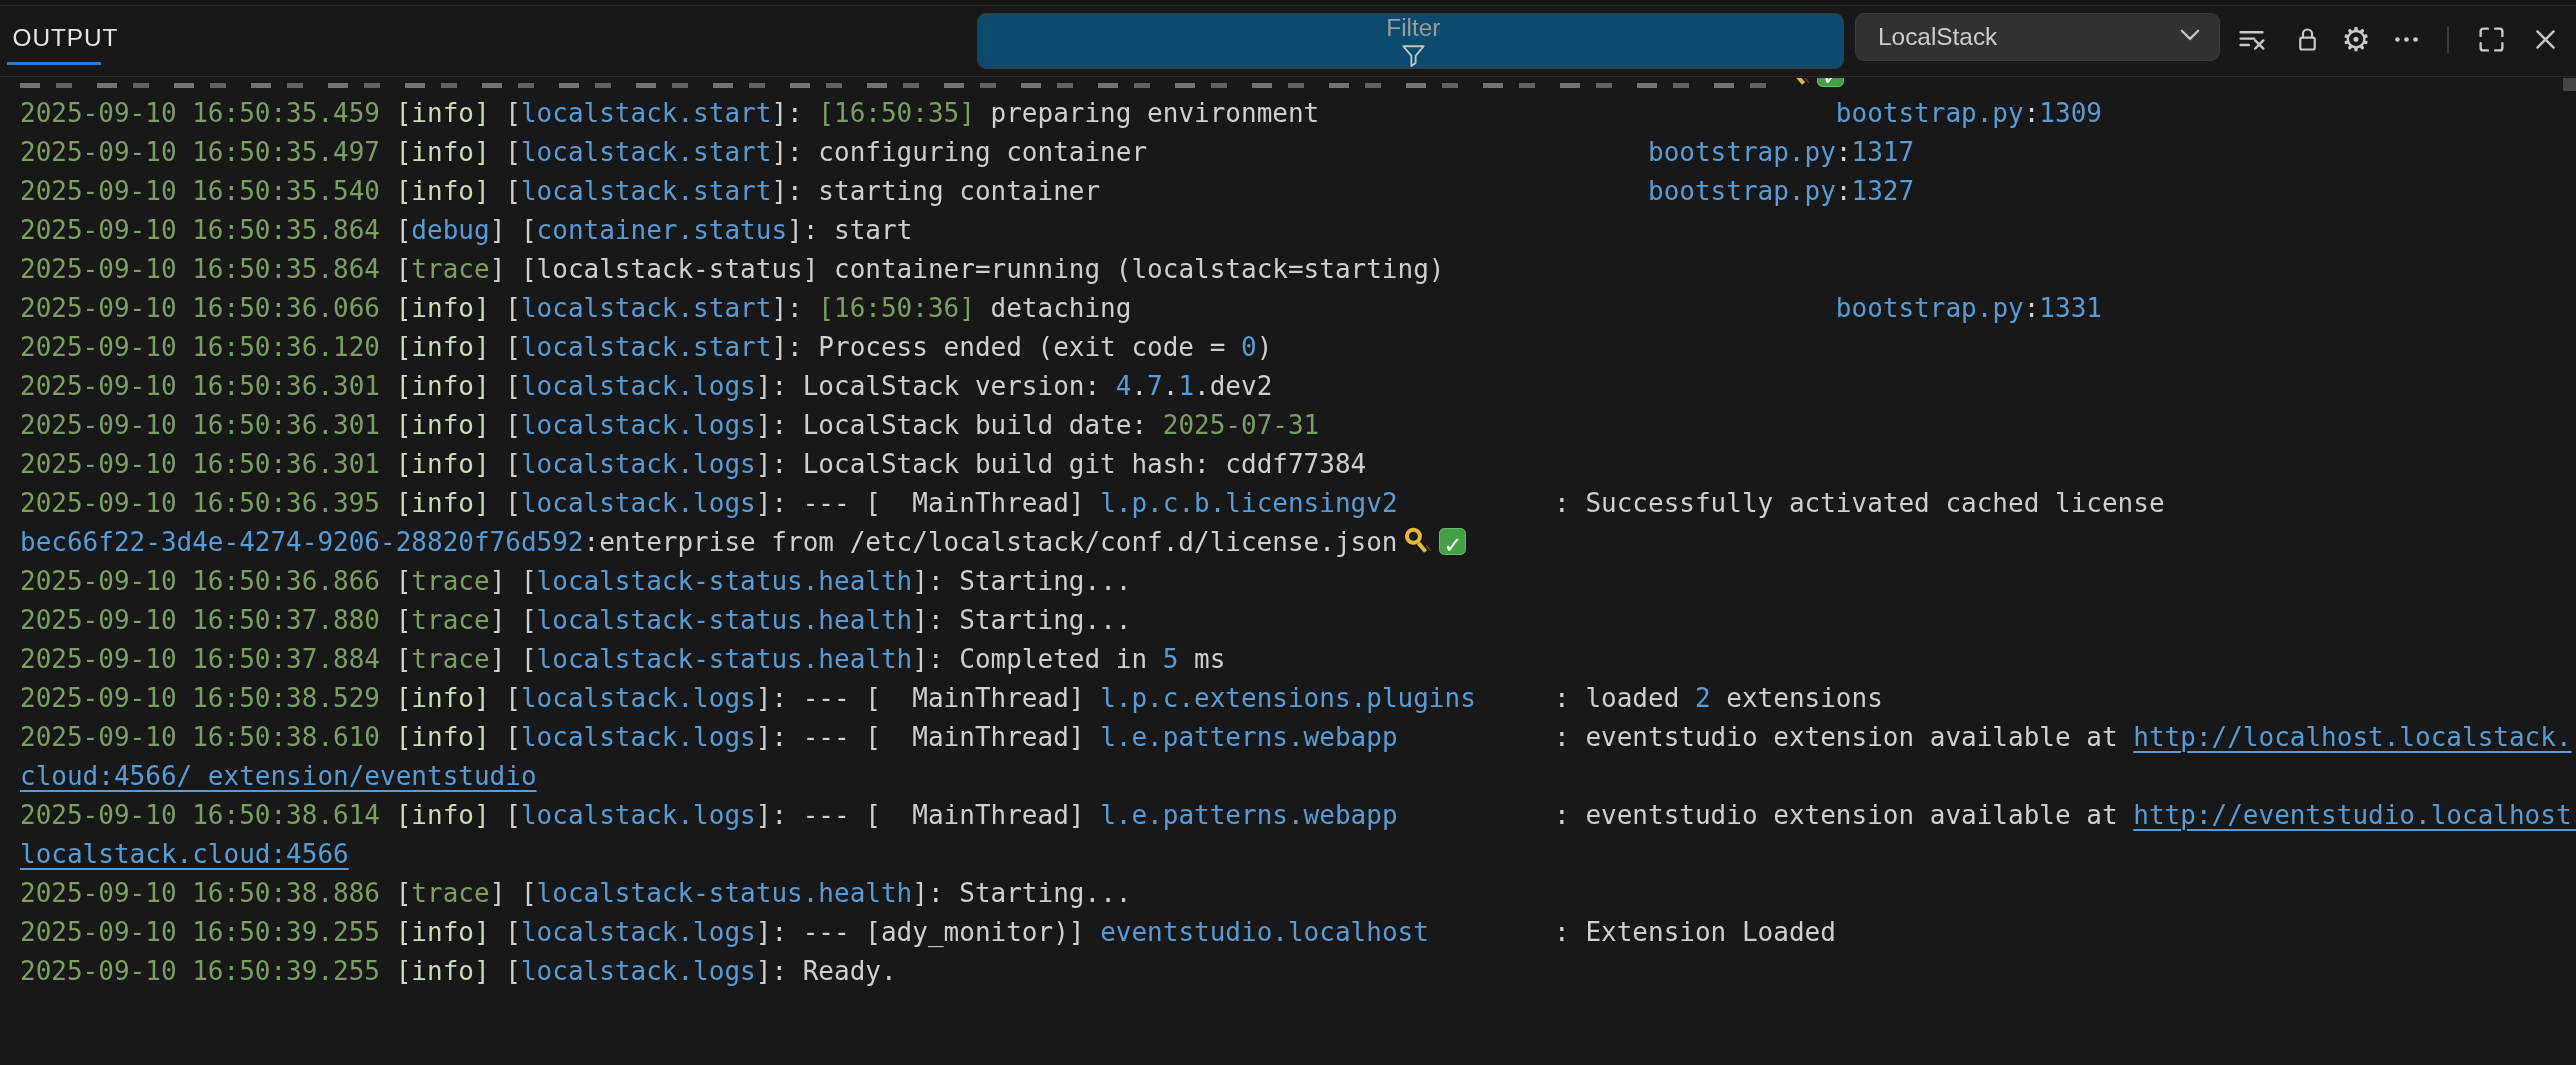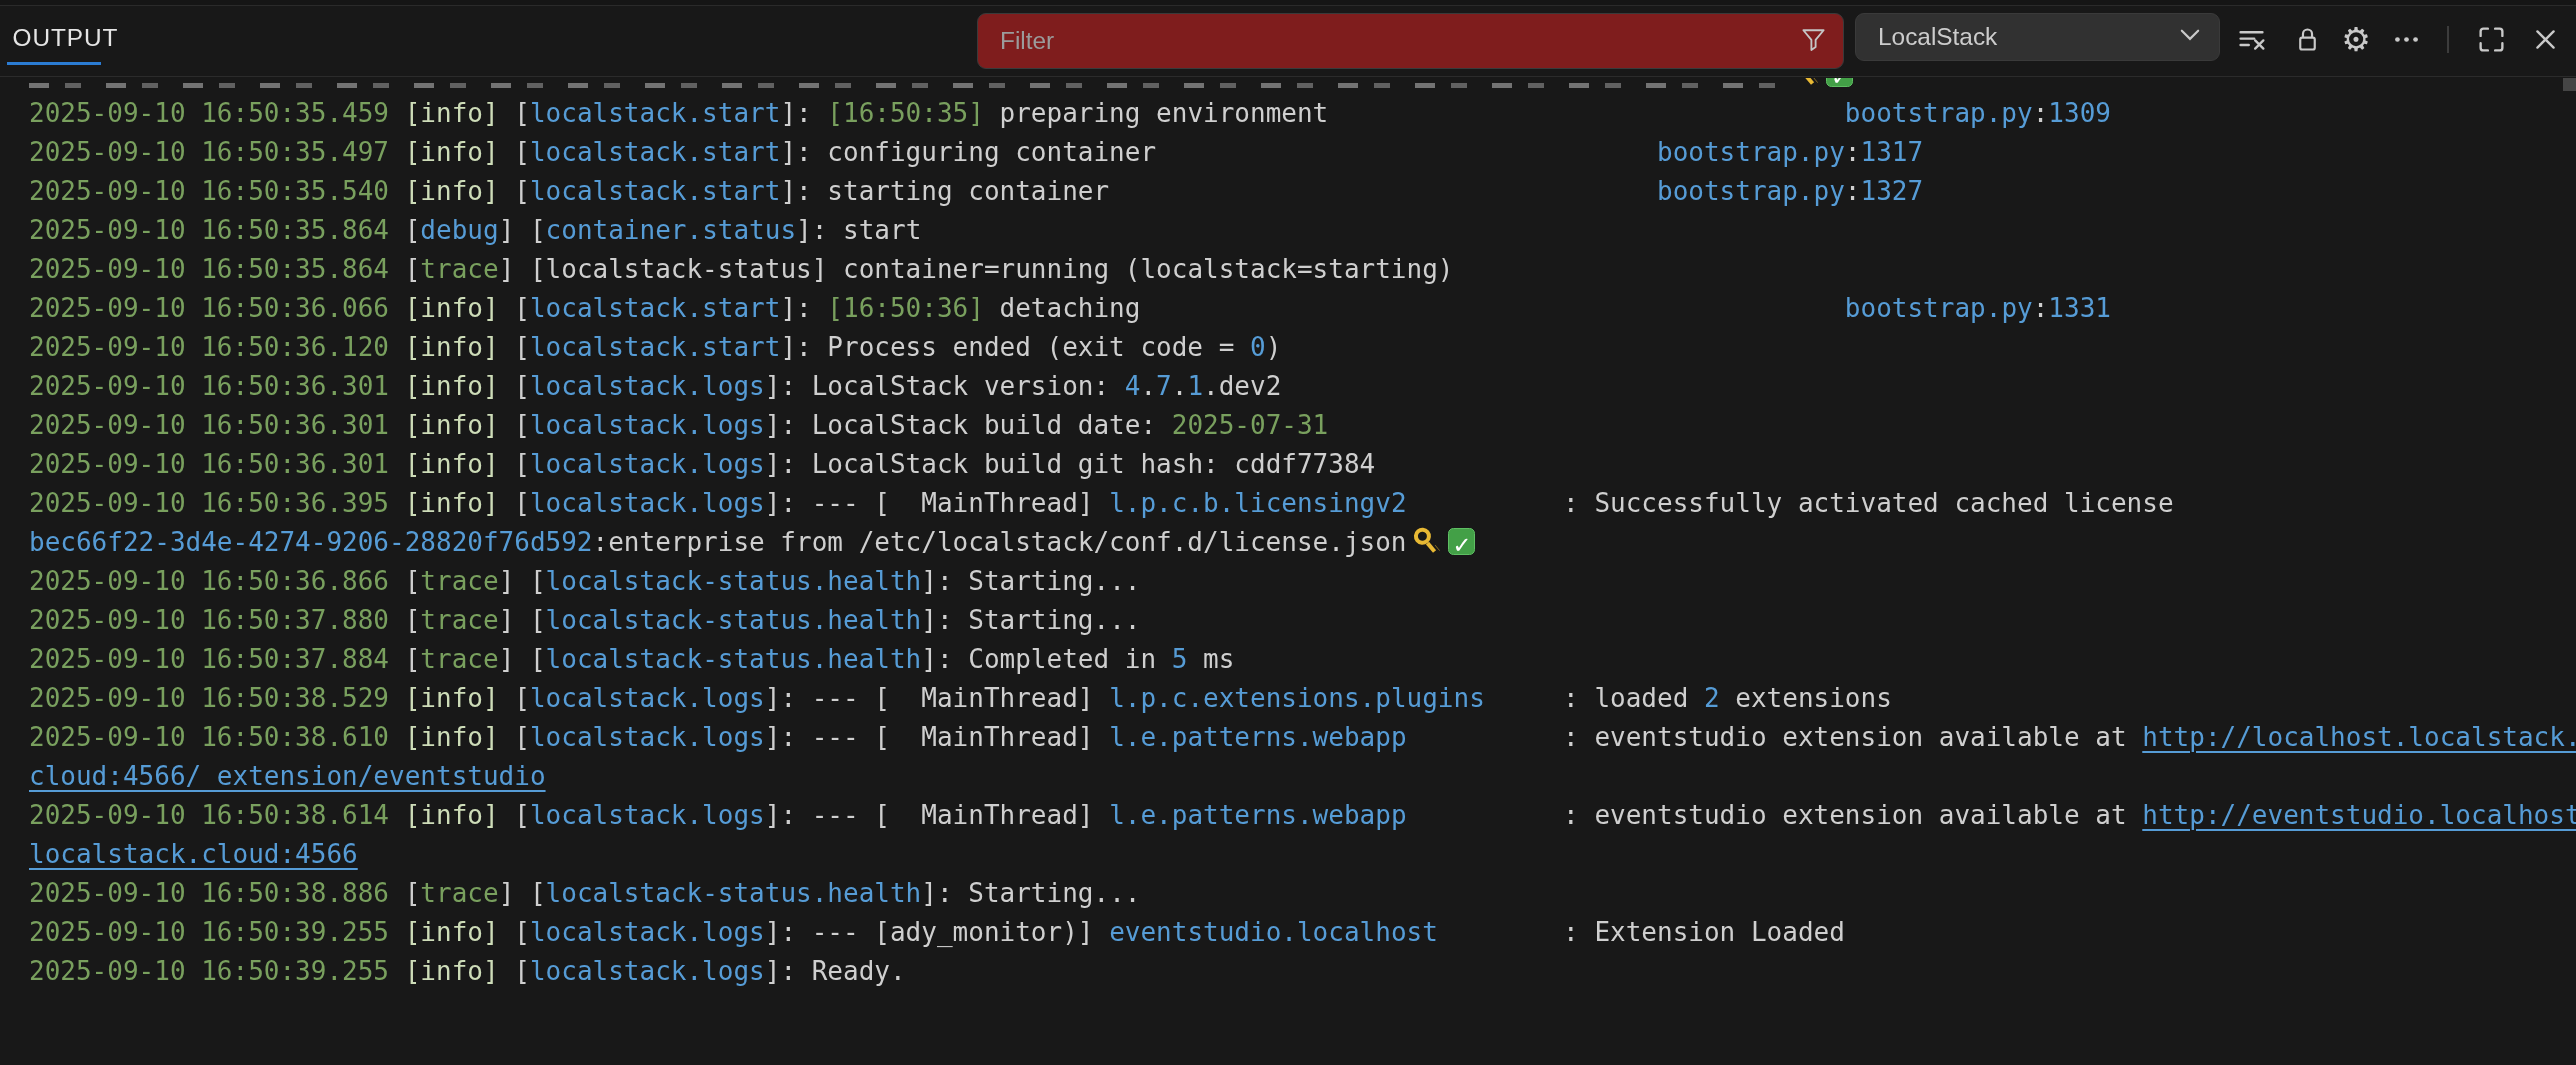--- a/index.html
+++ b/index.html
@@ -13,41 +13,41 @@
              border-bottom:0.9px solid #2a2a2a; z-index:5; }
   .hdr { position:absolute; top:0; left:0; right:0; height:77px; background:#181818;
          border-bottom:0.9px solid #2b2b2b; z-index:4; }
 
   .tab { position:absolute; left:12.6px; top:23.5px; color:#e5e5e5; font-size:24.4px;
          letter-spacing:0.9px; cursor:pointer; }
   .tab-underline { position:absolute; left:7.2px; top:62px; width:94px; height:2.7px;
                    background:#2b7cd3; }
 
   .filter-box { position:absolute; left:977px; top:12.6px; width:867px; height:56px;
-                background:#7f1d1d; border:0.9px solid #3a3a3a; border-radius:9px;
-                display:flex; align-items:center; padding:0 16.3px 0 22px; cursor:text; }
+                background:#0c4a6e; border:0.9px solid #3a3a3a; border-radius:9px;
+                display:flex; align-items:center; padding:0 16.3px 0 22px; cursor:text;flex-direction:column; }
   .filter-ph { color:#9b9b9b; font-size:24.4px; flex:1 1 auto; }
 
   .channel { position:absolute; left:1855px; top:12.6px; width:365px; height:48px;
              background:#313131; border:0.9px solid #3a3a3a; border-radius:9px;
              display:flex; align-items:center; padding:0 18px 0 22px; cursor:pointer; }
   .channel-label { color:#cccccc; font-size:24.4px; flex:1 1 auto; }
 
   .hbtn { position:absolute; top:19px; width:40px; height:40px; background:none; border:none;
           display:flex; align-items:center; justify-content:center; cursor:pointer;
           border-radius:7.2px; color:#c9c9c9; }
   .hbtn svg { display:block; }
   .sep { position:absolute; top:26px; left:2447px; width:1.8px; height:27px; background:#3c3c3c; }
   .gear-glyph { font-size:33px; line-height:33px; color:#c9c9c9;
                 font-family:"DejaVu Sans", sans-serif; }
 
   
   .logs { position:absolute; top:78px; left:0; right:0; bottom:0; overflow:hidden; }
   .logs-inner { margin-top:-23.5px; }
-  .log-line { height:39px; line-height:39px; padding-left:29px; white-space:pre;
+  .log-line { height:39px; line-height:39px; padding-left:20px; white-space:pre;
               font-family:"DejaVu Sans Mono", monospace; font-size:26px; }
 
   .seg-w { color:#cfcfcf; }
   .seg-g { color:#79a05e; }
   .seg-p { color:#cddcb8; }
   .seg-b { color:#569cd6; }
   .seg-lk { color:#569cd6; text-decoration:underline; text-decoration-thickness:1.8px;
             text-underline-offset:5.4px; cursor:pointer; }
 
   

